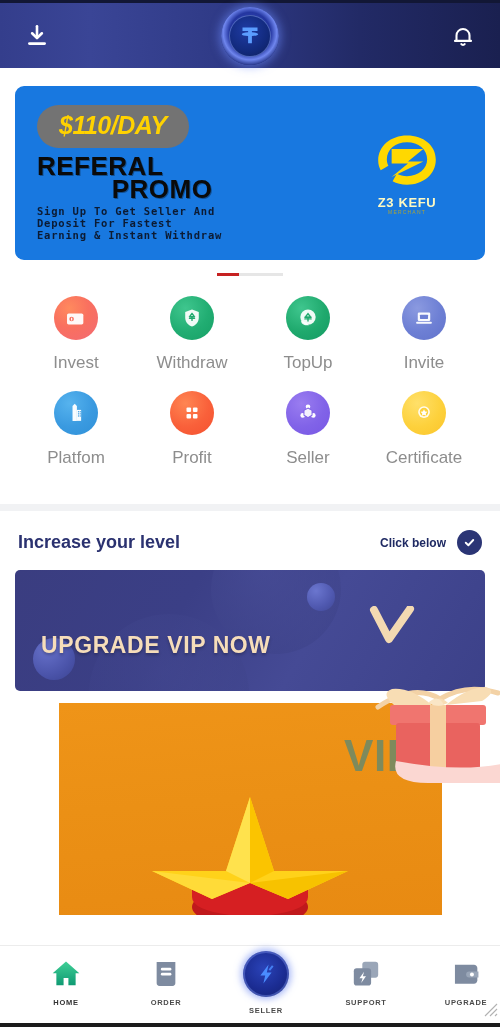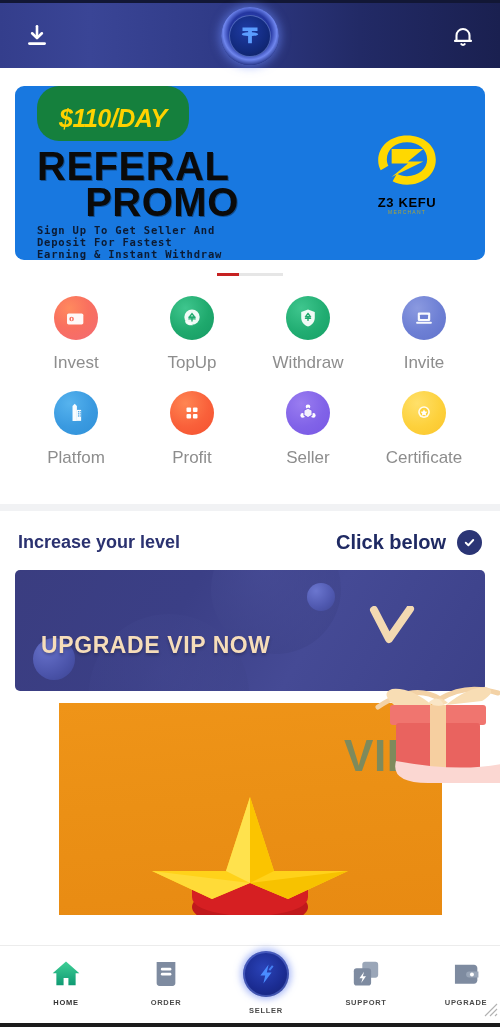--- a/index.html
+++ b/index.html
@@ -50,49 +50,49 @@
     position:relative;
     height:174px;
     background:#1878e0;
     border-radius:9px;
     overflow:hidden;
     display:flex; align-items:center;
   }
   .promo-left { padding-left:22px; width:300px; }
   .promo-pill {
     display:inline-block;
-    background:#15803d;
+    background:#737373;
     color:#ffd200;
     font-size:25px; font-weight:bold; font-style:italic;
     letter-spacing:-0.5px;
-    padding:18px 22px 8px 22px;
+    padding:6px 22px 8px 22px;
     border-radius:22px;
   }
   .promo-h1 {
     color:#0a0a0a; font-weight:bold;
-    font-size:40px; line-height:0.92;
+    font-size:26px; line-height:0.92;
     letter-spacing:0.5px;
     margin-top:7px;
     text-shadow:1px 1px 0 rgba(0,0,0,0.35);
   }
   .promo-h1 .l2 { display:block; text-align:center; padding-right:28px; }
   .promo-sub {
     margin-top:3px;
     color:#0c1b33;
     font-size:10.5px; font-weight:bold;
     line-height:1.15; letter-spacing:0.8px;
     font-family:"DejaVu Sans Mono", monospace;
   }
   .promo-logo {
     position:absolute; right:26px; top:50%; transform:translateY(-50%);
     width:104px; display:flex; flex-direction:column; align-items:center;
   }
   .promo-logo svg { width:96px; height:62px; display:block; }
   .promo-logo-name {
-    color:#000000; font-size:13px; font-weight:bold; letter-spacing:0.6px;
+    color:#fef9c3; font-size:13px; font-weight:bold; letter-spacing:0.6px;
     margin-top:1px;
   }
   .promo-logo-tag {
     color:#d9b200; font-size:5px; letter-spacing:1.2px; opacity:0.75;
     margin-top:-1px;
   }
 
   
   .dots { display:flex; justify-content:center; gap:0; margin-top:13px; }
   .dot { width:22px; height:3px; background:#e6e6e6; }
@@ -130,21 +130,21 @@
   .divider { height:7px; background:#f1f2f4; margin-top:26px; }
 
   
   .level-head {
     display:flex; align-items:center; justify-content:space-between;
     padding:19px 18px 15px 18px;
     gap:24px;
   }
   .level-title { font-size:18px; font-weight:bold; color:#2b3270; }
   .level-right { display:flex; align-items:center; gap:11px; }
-  .level-cta { font-size:20px; font-weight:bold; color:#1f2a63; }
+  .level-cta { font-size:12px; font-weight:bold; color:#1f2a63; }
   .check-circle {
     width:25px; height:25px; border-radius:50%;
     background:#2b3575; display:flex; align-items:center; justify-content:center;
   }
   .check-circle svg { width:15px; height:15px; display:block; }
 
   
   .vip-banner {
     position:relative; margin:0 15px;
     height:121px; border-radius:5px; overflow:hidden;
@@ -301,38 +301,38 @@
           <svg viewBox="0 0 24 24" fill="#fff">
             <path d="M4 7.2h14.2c1 0 1.8.8 1.8 1.8v8.2c0 1-.8 1.8-1.8 1.8H4c-1 0-1.8-.8-1.8-1.8V9c0-1 .8-1.8 1.8-1.8z" opacity=".95"></path>
             <circle cx="7.2" cy="13.1" r="2.5" fill="#f9705f"></circle>
             <path d="M6.6 11.6h1.3v3h-1.3z" fill="#fff"></path>
           </svg>
         </div>
         <div class="g-label">Invest</div>
       </div>
 
       <div class="grid-cell">
+        <div class="g-icon ic-withdraw">
+          <svg viewBox="0 0 24 24">
+            <path d="M12 2.6 4.6 5.4v6.2c0 4.6 3.1 8.2 7.4 9.8 4.3-1.6 7.4-5.2 7.4-9.8V5.4z" fill="#fff" opacity=".93"></path>
+            <path d="M12 7 9.8 10M12 7l2.2 3M9.2 10.7h5.6M9.2 12.4h5.6M12 10.2v4.4" stroke="#1fa96d" stroke-width="1.5" stroke-linecap="round" fill="none"></path>
+          </svg>
+        </div>
+        <div class="g-label">Withdraw</div>
+      </div>
+
+      <div class="grid-cell">
         <div class="g-icon ic-topup">
           <svg viewBox="0 0 24 24" fill="none">
             <circle cx="12" cy="11" r="8.4" fill="#fff" opacity=".93"></circle>
             <path d="M4.5 15c0 3 2.6 5 6 5H13l-2.6-2.8z" fill="#fff" opacity=".93"></path>
             <path d="M12 7.2 9.6 10.4M12 7.2l2.4 3.2M8.6 11.2h6.8M8.6 13h6.8M12 10.6V15.3" stroke="#1fa96d" stroke-width="1.5" stroke-linecap="round"></path>
           </svg>
         </div>
         <div class="g-label">TopUp</div>
-      </div>
-
-      <div class="grid-cell">
-        <div class="g-icon ic-withdraw">
-          <svg viewBox="0 0 24 24">
-            <path d="M12 2.6 4.6 5.4v6.2c0 4.6 3.1 8.2 7.4 9.8 4.3-1.6 7.4-5.2 7.4-9.8V5.4z" fill="#fff" opacity=".93"></path>
-            <path d="M12 7 9.8 10M12 7l2.2 3M9.2 10.7h5.6M9.2 12.4h5.6M12 10.2v4.4" stroke="#1fa96d" stroke-width="1.5" stroke-linecap="round" fill="none"></path>
-          </svg>
-        </div>
-        <div class="g-label">Withdraw</div>
       </div>
 
       <div class="grid-cell">
         <div class="g-icon ic-invite">
           <svg viewBox="0 0 24 24" fill="#fff">
             <rect x="5.2" y="6" width="13.6" height="9.4" rx="1.4" opacity=".95"></rect>
             <rect x="7.6" y="8.4" width="8.8" height="4.6" rx=".6" fill="#6d7fd4"></rect>
             <rect x="3.4" y="16.2" width="17.2" height="2" rx="1" opacity=".95"></rect>
           </svg>
         </div>

